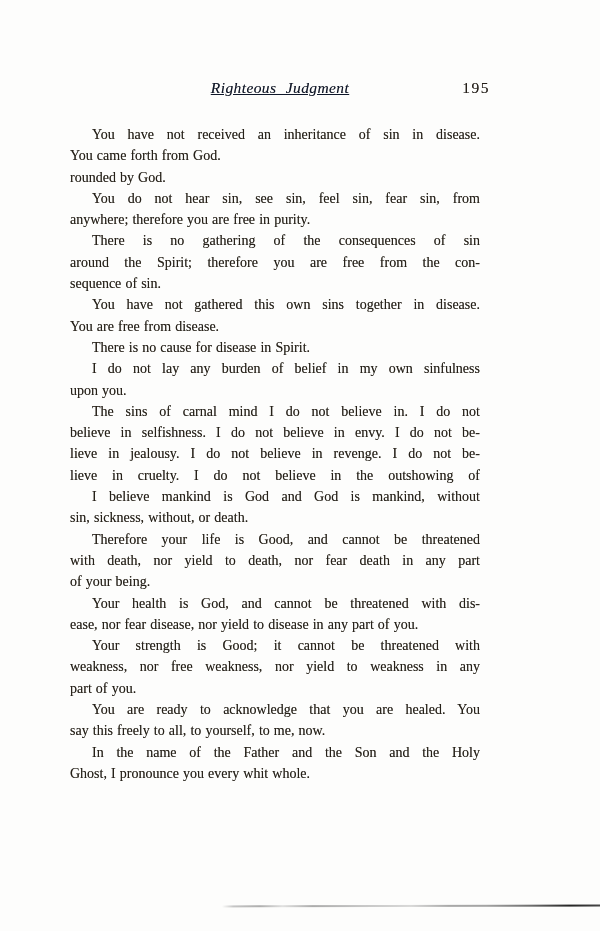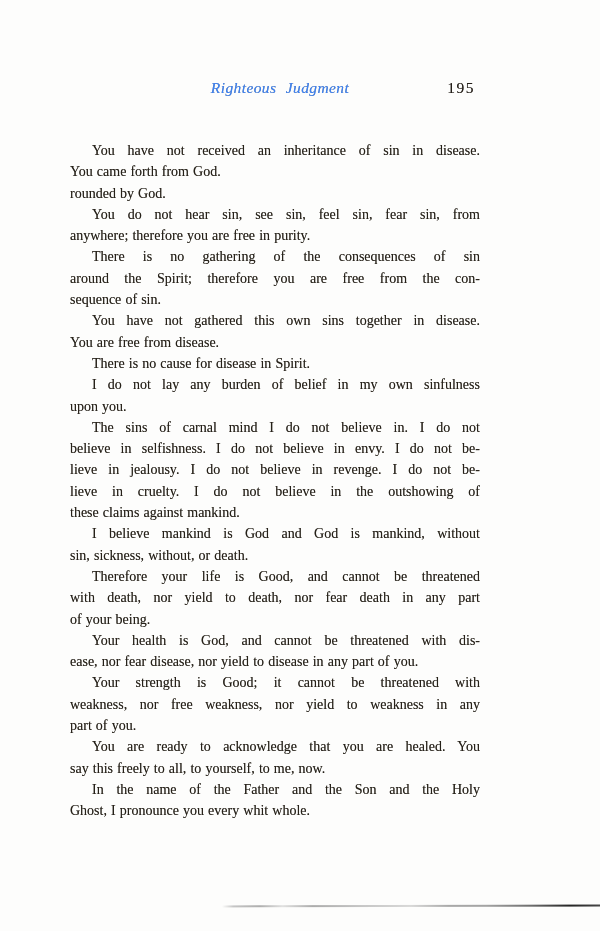--- a/index.html
+++ b/index.html
@@ -23,37 +23,38 @@
     left: 70px;
     width: 420px;
     height: 22px;
     text-align: center;
   }
   .running-title {
     font-style: italic;
     font-size: 15.5px;
     letter-spacing: 0.4px;
     word-spacing: 5px;
-    color: #3b82f6;
+    color: #0f172a;
     text-shadow: 0 0 0.5px rgba(43,38,32,0.55);
+    text-decoration: underline;
   }
   .page-number {
     position: absolute;
     top: 0;
-    right: 15px;
+    right: 0;
     font-size: 15.5px;
     letter-spacing: 1.5px;
     font-variant-numeric: oldstyle-nums;
     color: #241f19;
     text-shadow: 0 0 0.5px rgba(36,31,25,0.55);
   }
   
   .page-body {
     position: absolute;
-    top: 140px;
+    top: 124px;
     left: 70px;
     width: 410px;
   }
   .line {
     font-size: 14px;
     line-height: 21.3px;
     height: 21.3px;
     white-space: normal;
     word-spacing: 0.6px;
     text-shadow: 0 0 0.45px rgba(38,33,25,0.5);
@@ -109,21 +110,20 @@
       <div class="line">sequence of sin.</div>
       <div class="line first j">You have not gathered this own sins together in disease.</div>
       <div class="line">You are free from disease.</div>
       <div class="line first">There is no cause for disease in Spirit.</div>
       <div class="line first j">I do not lay any burden of belief in my own sinfulness</div>
       <div class="line">upon you.</div>
       <div class="line first j">The sins of carnal mind I do not believe in.  I do not</div>
       <div class="line j">believe in selfishness.  I do not believe in envy.  I do not be-</div>
       <div class="line j">lieve in jealousy.  I do not believe in revenge.  I do not be-</div>
       <div class="line j">lieve in cruelty.  I do not believe in the outshowing of</div>
-      <div class="line">these claims against mankind.</div>
       <div class="line first j">I believe mankind is God and God is mankind, without</div>
       <div class="line">sin, sickness, without, or death.</div>
       <div class="line first j">Therefore your life is Good, and cannot be threatened</div>
       <div class="line j">with death, nor yield to death, nor fear death in any part</div>
       <div class="line">of your being.</div>
       <div class="line first j">Your health is God, and cannot be threatened with dis-</div>
       <div class="line">ease, nor fear disease, nor yield to disease in any part of you.</div>
       <div class="line first j">Your strength is Good; it cannot be threatened with</div>
       <div class="line j">weakness, nor free weakness, nor yield to weakness in any</div>
       <div class="line">part of you.</div>

